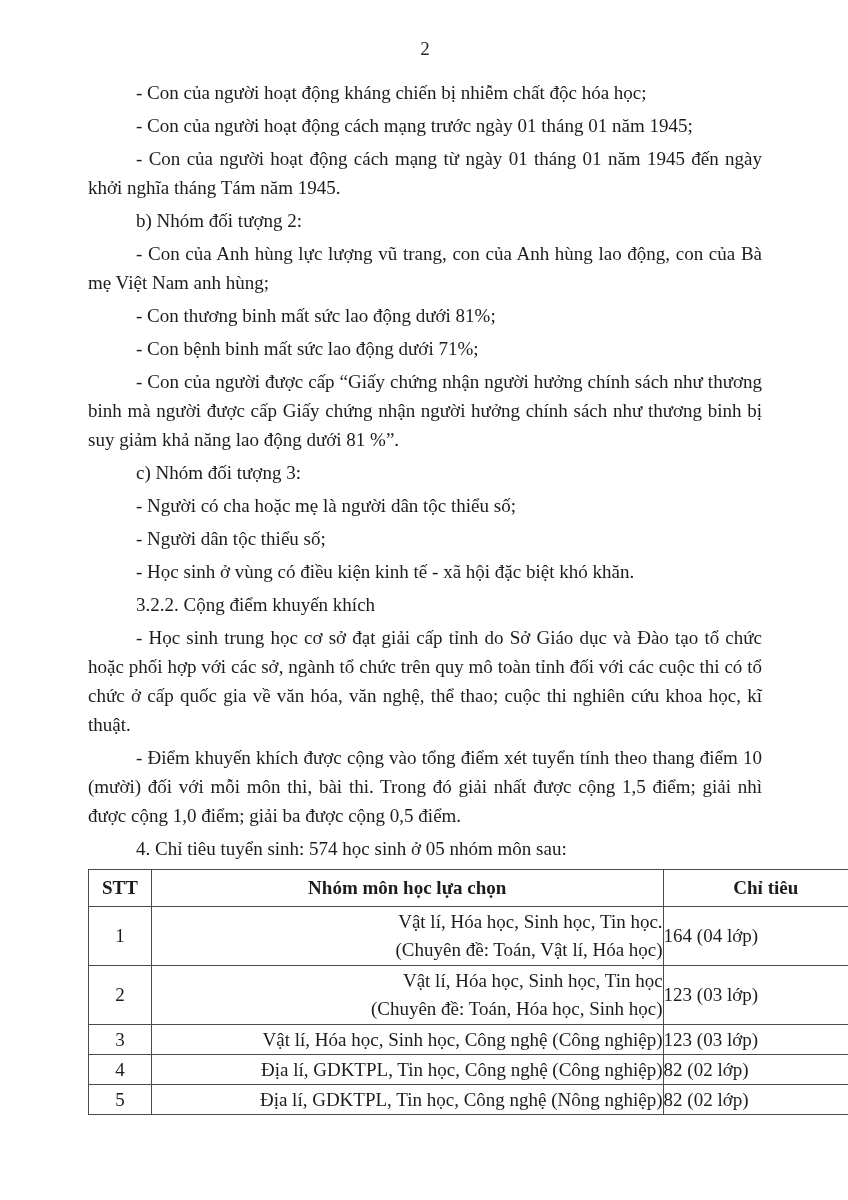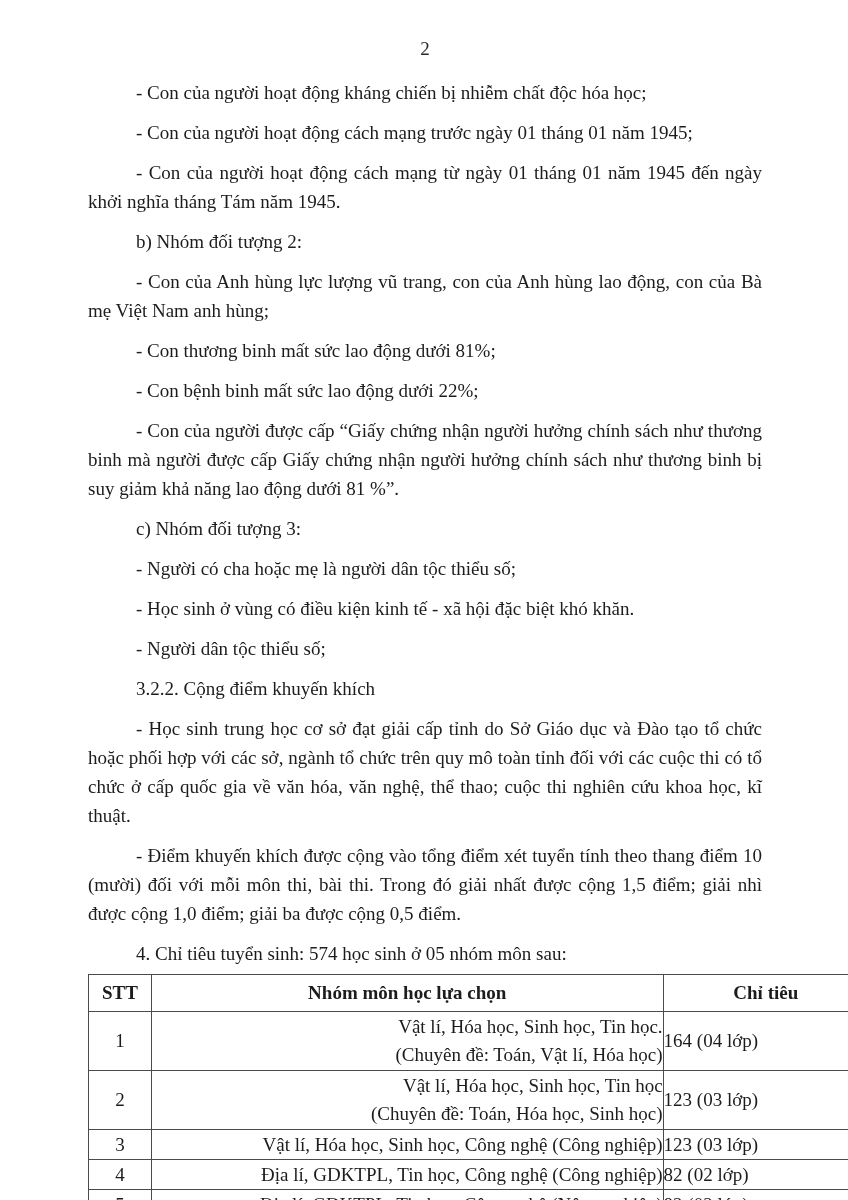--- a/index.html
+++ b/index.html
@@ -21,21 +21,21 @@
     padding: 38px 86px 0 88px;
   }
   .page-number {
     text-align: center;
     font-size: 19px;
     line-height: 22px;
     color: #2b2b2b;
     margin-bottom: 18px;
   }
   .body-text p.para {
-    margin: 11px 0 1px 0;
+    margin: 4px 0 1px 0;
     font-size: 19px;
     line-height: 29px;
     text-indent: 48px;
     text-align: justify;
   }
   .body-text p.para .lead-bold {
     font-weight: normal;
   }
   table.quota-table {
     border-collapse: collapse;
@@ -73,26 +73,26 @@
 
   <div class="page-number">2</div>
 
   <div class="body-text">
     <p class="para">- Con của người hoạt động kháng chiến bị nhiễm chất độc hóa học;</p>
     <p class="para">- Con của người hoạt động cách mạng trước ngày 01 tháng 01 năm 1945;</p>
     <p class="para">- Con của người hoạt động cách mạng từ ngày 01 tháng 01 năm 1945 đến ngày khởi nghĩa tháng Tám năm 1945.</p>
     <p class="para">b) Nhóm đối tượng 2:</p>
     <p class="para">- Con của Anh hùng lực lượng vũ trang, con của Anh hùng lao động, con của Bà mẹ Việt Nam anh hùng;</p>
     <p class="para">- Con thương binh mất sức lao động dưới 81%;</p>
-    <p class="para">- Con bệnh binh mất sức lao động dưới 22%;</p>
+    <p class="para">- Con bệnh binh mất sức lao động dưới 71%;</p>
     <p class="para">- Con của người được cấp “Giấy chứng nhận người hưởng chính sách như thương binh mà người được cấp Giấy chứng nhận người hưởng chính sách như thương binh bị suy giảm khả năng lao động dưới 81 %”.</p>
     <p class="para">c) Nhóm đối tượng 3:</p>
     <p class="para">- Người có cha hoặc mẹ là người dân tộc thiểu số;</p>
+    <p class="para">- Người dân tộc thiểu số;</p>
     <p class="para">- Học sinh ở vùng có điều kiện kinh tế - xã hội đặc biệt khó khăn.</p>
-    <p class="para">- Người dân tộc thiểu số;</p>
     <p class="para">3.2.2. Cộng điểm khuyến khích</p>
     <p class="para">- Học sinh trung học cơ sở đạt giải cấp tỉnh do Sở Giáo dục và Đào tạo tổ chức hoặc phối hợp với các sở, ngành tổ chức trên quy mô toàn tỉnh đối với các cuộc thi có tổ chức ở cấp quốc gia về văn hóa, văn nghệ, thể thao; cuộc thi nghiên cứu khoa học, kĩ thuật.</p>
     <p class="para">- Điểm khuyến khích được cộng vào tổng điểm xét tuyển tính theo thang điểm 10 (mười) đối với mỗi môn thi, bài thi. Trong đó giải nhất được cộng 1,5 điểm; giải nhì được cộng 1,0 điểm; giải ba được cộng 0,5 điểm.</p>
     <p class="para"><span class="lead-bold">4. Chỉ tiêu tuyển sinh:</span> <span>574 học sinh ở 05 nhóm môn sau:</span></p>
   </div>
 
   <table class="quota-table">
     <colgroup>
       <col class="col-stt">
       <col class="col-group">

